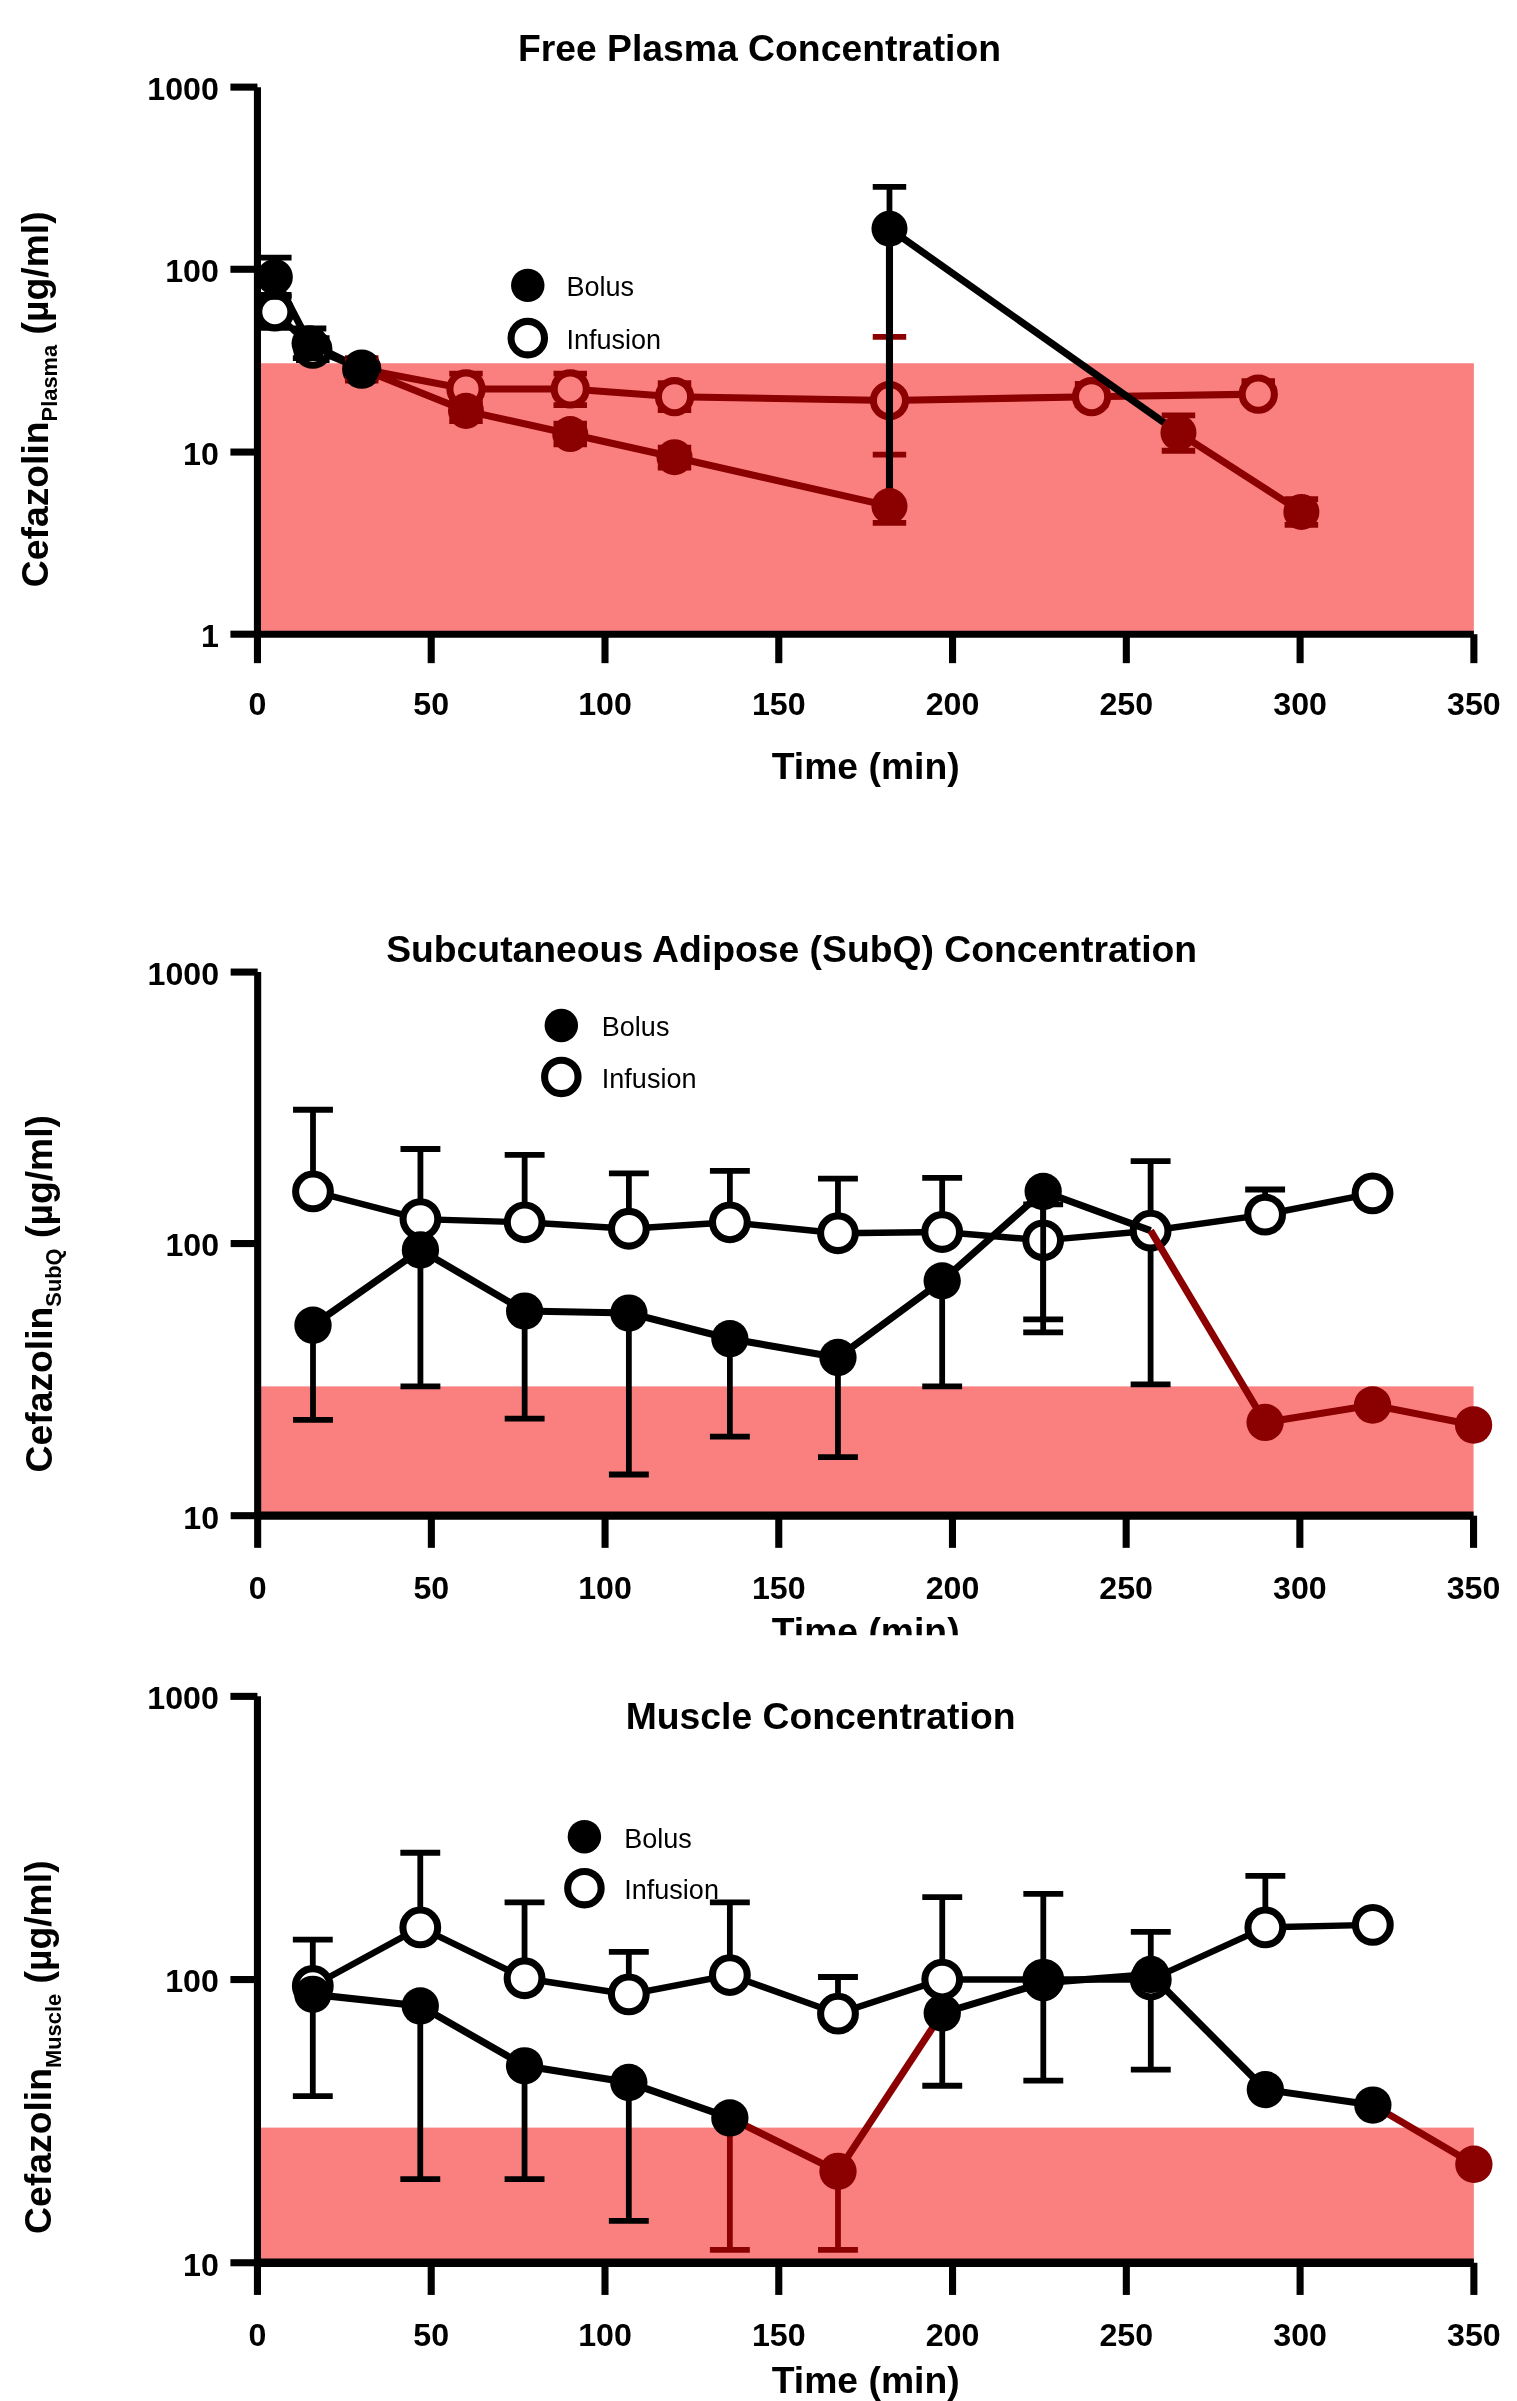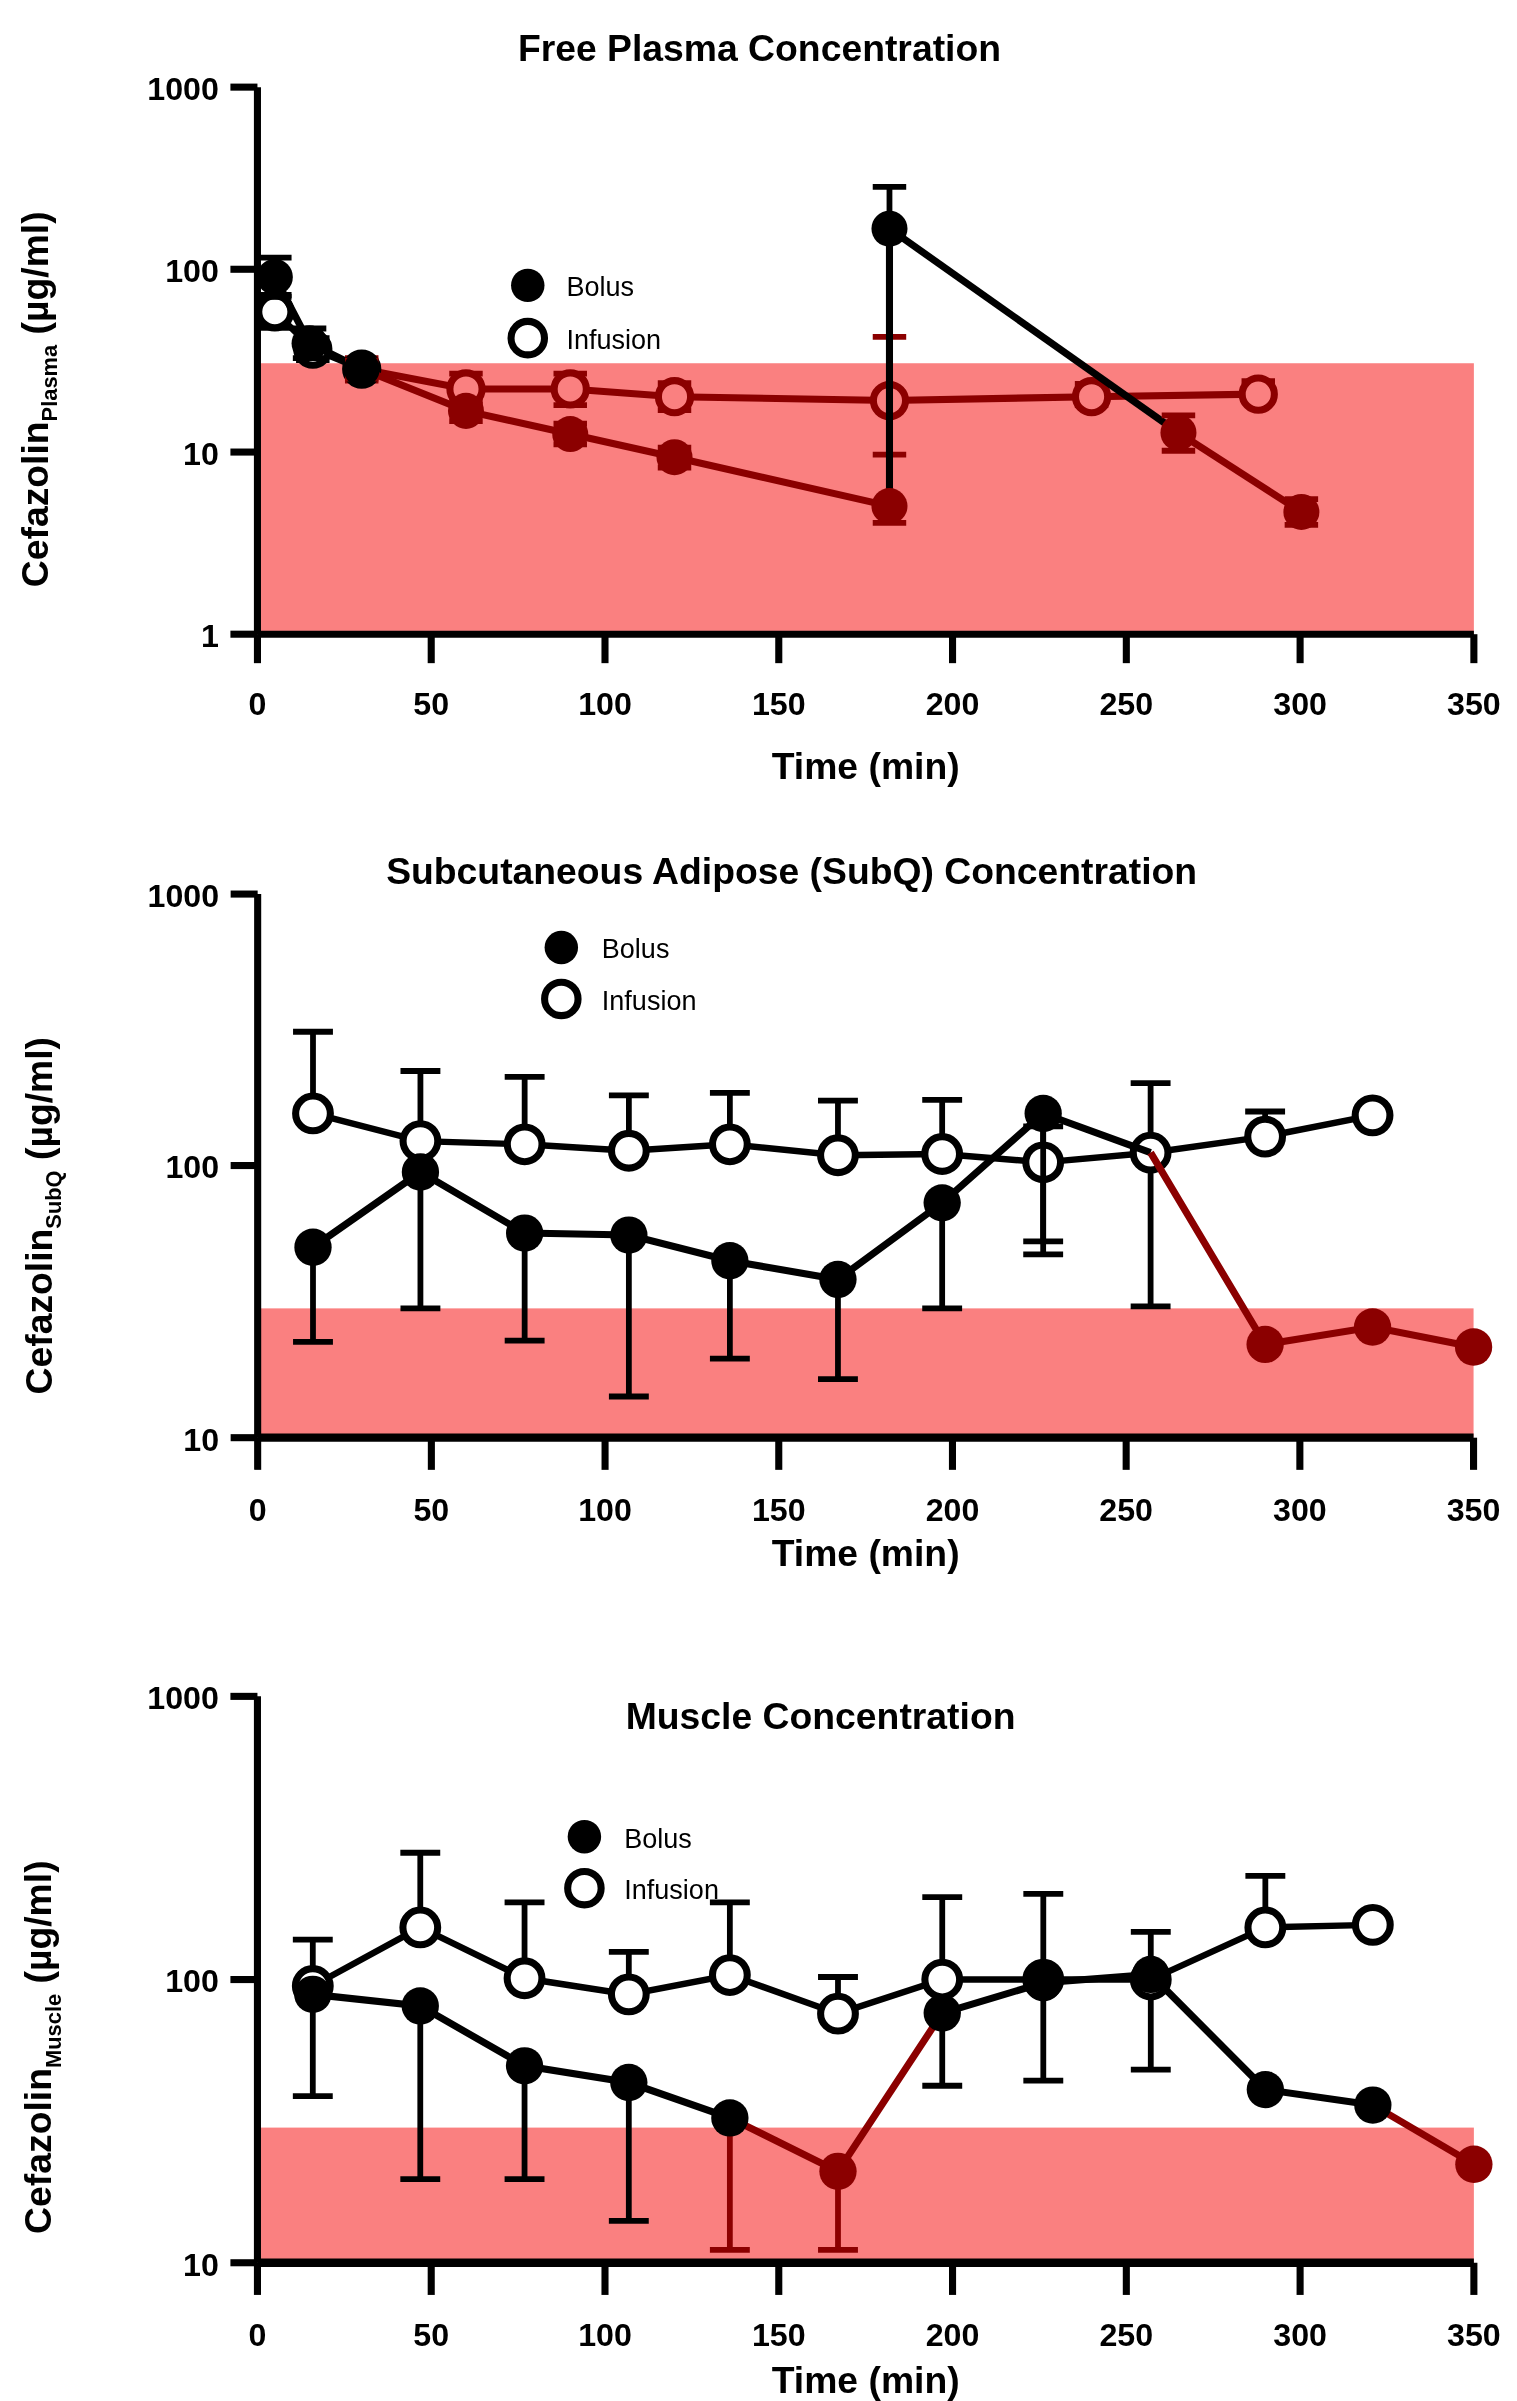--- a/index.html
+++ b/index.html
@@ -7,21 +7,21 @@
   body{
     width:1517px;height:2401px;
     font-family:"Liberation Sans", sans-serif;
     color:#000;
     -webkit-font-smoothing:antialiased;
   }
   #figure{position:relative;width:1517px;height:2401px;overflow:hidden;background:#fff;}
 
   .panel{position:absolute;left:0;width:1517px;}
   #panel-plasma{top:0;height:805px;}
-  #panel-subq{top:804px;height:772px;}
+  #panel-subq{top:882px;height:772px;}
   #panel-muscle{top:1635px;height:767px;}
 
   .panel-svg{display:block;width:1517px;}
 
   
   text{font-family:"Liberation Sans", sans-serif;}
   .t-title{font-size:58px;font-weight:bold;fill:#000;}
   .t-tick{font-size:50px;font-weight:bold;fill:#000;}
   .t-axislabel{font-size:58px;font-weight:bold;fill:#000;}
   .t-axislabel-sub{font-size:34px;font-weight:bold;fill:#000;}

